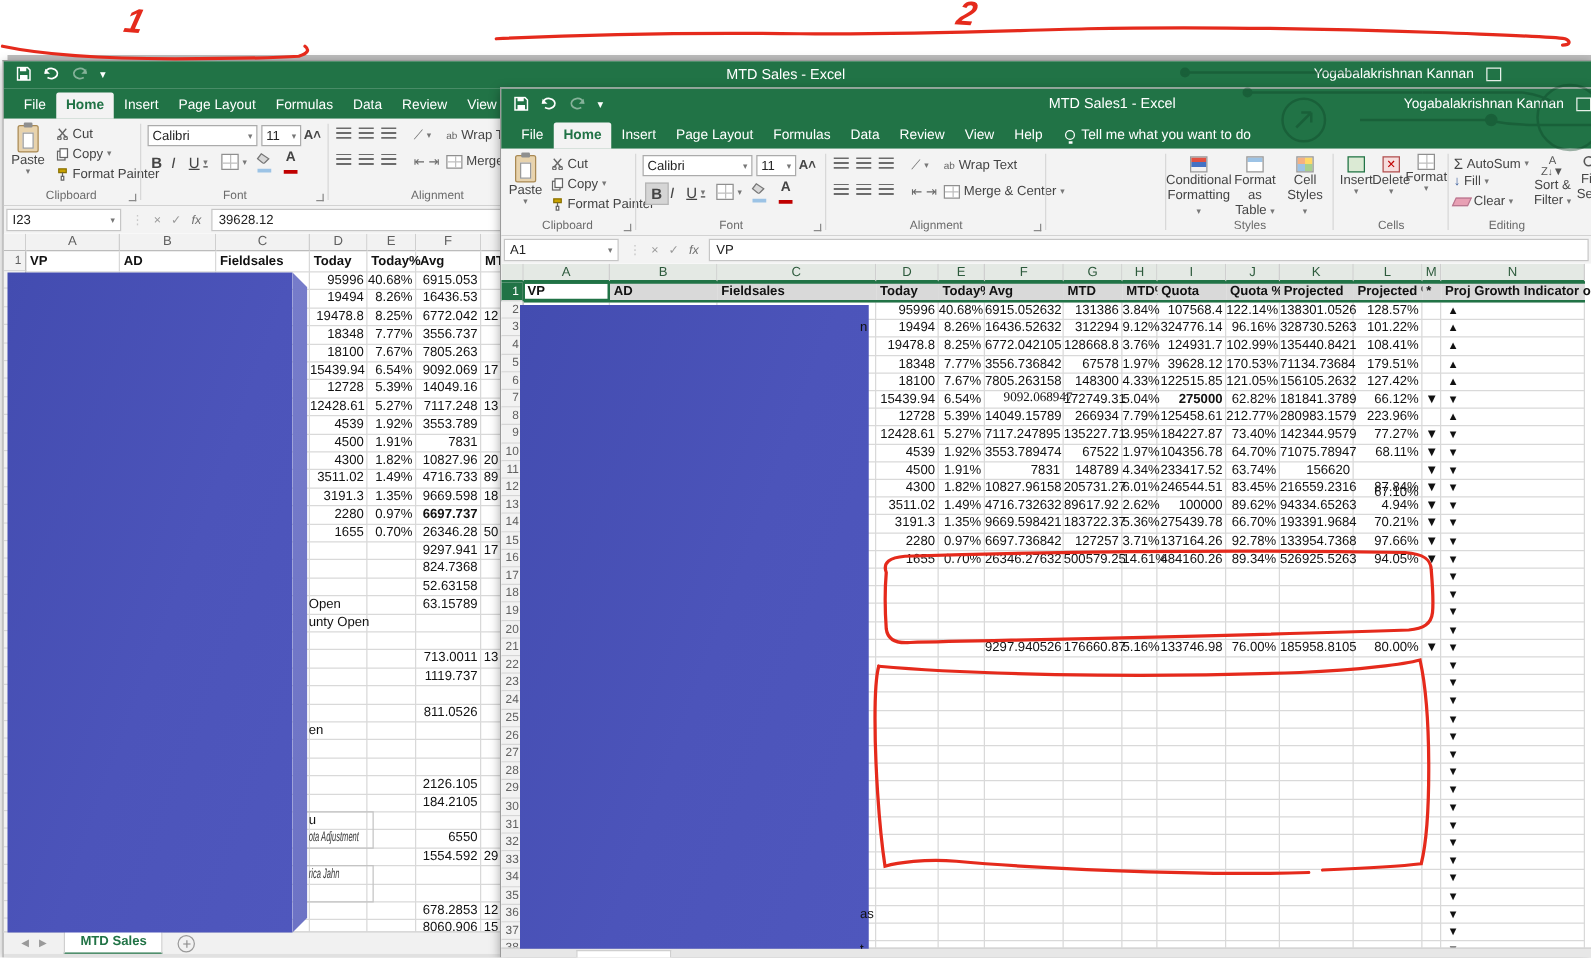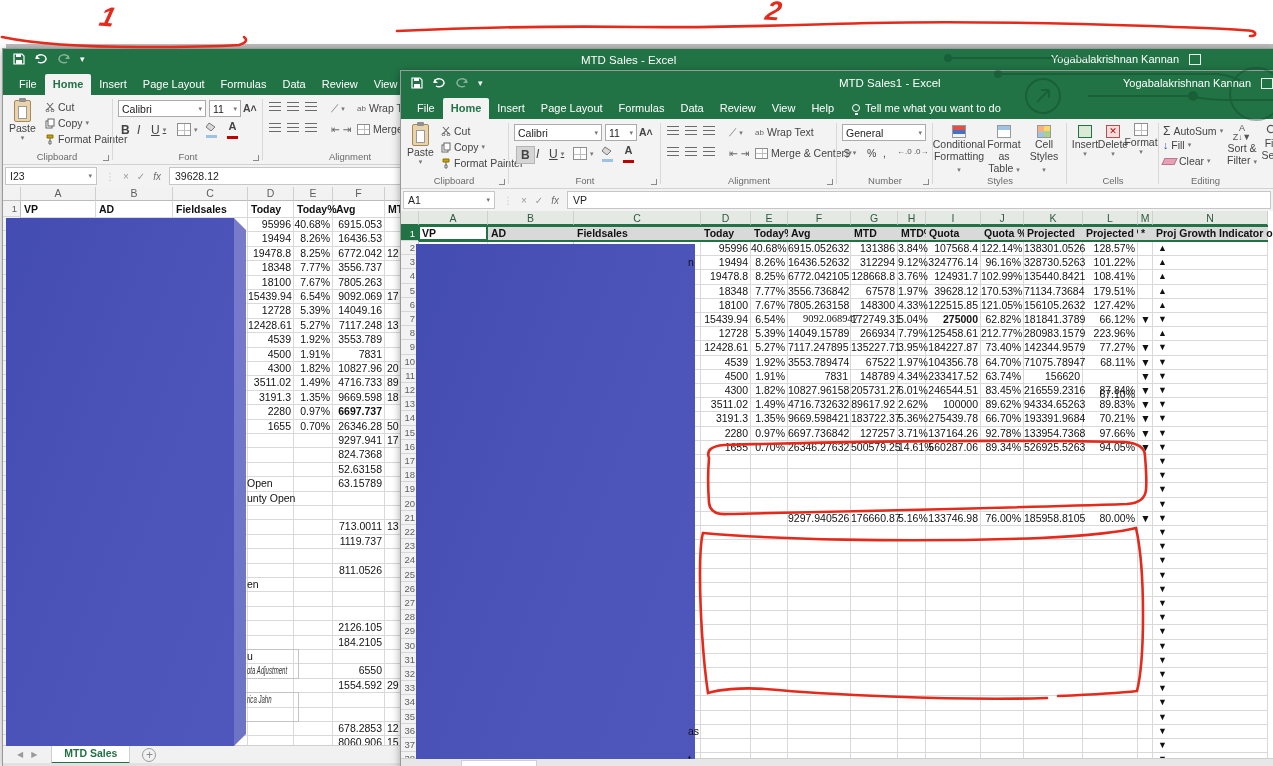--- a/index.html
+++ b/index.html
@@ -567,39 +567,20 @@
       <div class="abs rbtn" style="left:92px;top:28px;">
           <span class="gridsq" style="width:13px;height:11px;"></span>
           <span>Merge &amp; Center</span>
           <span class="dd">▾</span>
         </div>
       <div class="rglabel">Alignment</div>
       <div class="launcher"></div>
     </div>
     <div class="rgsep" style="left:435px;"></div>
 
-    <div class="rgroup" style="left:438px;width:92px;">
-      <div class="abs combo" style="left:3px;top:5px;width:84px;height:17px;">
-          <span>General</span>
-          <span class="dd">▾</span>
-        </div>
-      <div class="abs rbtn" style="left:5px;top:28px;">
-          <span>$</span>
-          <span class="dd">▾</span>
-        </div>
-      <div class="abs rbtn" style="left:28px;top:28px;">
-          <span>%</span>
-        </div>
-      <div class="abs rbtn" style="left:44px;top:28px;">
-          <span>,</span>
-        </div>
-      <div class="abs rbtn" style="left:58px;top:28px;font-size:8px;color:#555;">←.0 .0→</div>
-      <div class="rglabel">Number</div>
-      <div class="launcher"></div>
-    </div>
     <div class="rgsep" style="left:531px;"></div>
 
     <div class="rgroup" style="left:534px;width:130px;">
       <div class="abs bigbtn" style="left:2px;top:6px;width:44px;">
         <span class="cfic"></span>
         <span>Conditional</span>
           <span><span>Formatting</span> <span class="dd">▾</span></span>
       </div>
       <div class="abs bigbtn" style="left:48px;top:6px;width:42px;">
         <span class="ftic"></span>
@@ -922,21 +903,21 @@
       <div class="cell" style="left: 737px; top: 172px; width: 15px; height: 14.2px; line-height: 14.2px; text-align: center;">▼</div>
       <div class="cell" style="left: 757px; top: 172px; height: 14.2px; line-height: 14.2px; font-size: 9px;">▼</div>
       <div class="cell num" style="left: 300px; top: 186.2px; width: 47px; height: 14.2px; line-height: 14.2px;">3511.02</div>
       <div class="cell num" style="left: 350px; top: 186.2px; width: 34px; height: 14.2px; line-height: 14.2px;">1.49%</div>
       <div class="cell num" style="left: 387px; top: 186.2px; width: 60px; height: 14.2px; line-height: 14.2px;">4716.732632</div>
       <div class="cell num" style="left: 450px; top: 186.2px; width: 44px; height: 14.2px; line-height: 14.2px;">89617.92</div>
       <div class="cell num" style="left: 497px; top: 186.2px; width: 25px; height: 14.2px; line-height: 14.2px;">2.62%</div>
       <div class="cell num" style="left: 525px; top: 186.2px; width: 52px; height: 14.2px; line-height: 14.2px;">100000</div>
       <div class="cell num" style="left: 580px; top: 186.2px; width: 40px; height: 14.2px; line-height: 14.2px;">89.62%</div>
       <div class="cell num" style="left: 623px; top: 186.2px; width: 56px; height: 14.2px; line-height: 14.2px;">94334.65263</div>
-      <div class="cell num" style="left: 682px; top: 186.2px; width: 52px; height: 14.2px; line-height: 14.2px;">89.83%</div>
+      <div class="cell num" style="left: 682px; top: 186.2px; width: 52px; height: 14.2px; line-height: 14.2px;">4.94%</div>
       <div class="cell" style="left: 737px; top: 186.2px; width: 15px; height: 14.2px; line-height: 14.2px; text-align: center;">▼</div>
       <div class="cell" style="left: 757px; top: 186.2px; height: 14.2px; line-height: 14.2px; font-size: 9px;">▼</div>
       <div class="cell num" style="left: 300px; top: 200.4px; width: 47px; height: 14.2px; line-height: 14.2px;">3191.3</div>
       <div class="cell num" style="left: 350px; top: 200.4px; width: 34px; height: 14.2px; line-height: 14.2px;">1.35%</div>
       <div class="cell num" style="left: 387px; top: 200.4px; width: 60px; height: 14.2px; line-height: 14.2px;">9669.598421</div>
       <div class="cell num" style="left: 450px; top: 200.4px; width: 44px; height: 14.2px; line-height: 14.2px;">183722.37</div>
       <div class="cell num" style="left: 497px; top: 200.4px; width: 25px; height: 14.2px; line-height: 14.2px;">5.36%</div>
       <div class="cell num" style="left: 525px; top: 200.4px; width: 52px; height: 14.2px; line-height: 14.2px;">275439.78</div>
       <div class="cell num" style="left: 580px; top: 200.4px; width: 40px; height: 14.2px; line-height: 14.2px;">66.70%</div>
       <div class="cell num" style="left: 623px; top: 200.4px; width: 56px; height: 14.2px; line-height: 14.2px;">193391.9684</div>
@@ -952,21 +933,21 @@
       <div class="cell num" style="left: 580px; top: 214.6px; width: 40px; height: 14.2px; line-height: 14.2px;">92.78%</div>
       <div class="cell num" style="left: 623px; top: 214.6px; width: 56px; height: 14.2px; line-height: 14.2px;">133954.7368</div>
       <div class="cell num" style="left: 682px; top: 214.6px; width: 52px; height: 14.2px; line-height: 14.2px;">97.66%</div>
       <div class="cell" style="left: 737px; top: 214.6px; width: 15px; height: 14.2px; line-height: 14.2px; text-align: center;">▼</div>
       <div class="cell" style="left: 757px; top: 214.6px; height: 14.2px; line-height: 14.2px; font-size: 9px;">▼</div>
       <div class="cell num" style="left: 300px; top: 228.8px; width: 47px; height: 14.2px; line-height: 14.2px;">1655</div>
       <div class="cell num" style="left: 350px; top: 228.8px; width: 34px; height: 14.2px; line-height: 14.2px;">0.70%</div>
       <div class="cell num" style="left: 387px; top: 228.8px; width: 60px; height: 14.2px; line-height: 14.2px;">26346.27632</div>
       <div class="cell num" style="left: 450px; top: 228.8px; width: 44px; height: 14.2px; line-height: 14.2px;">500579.25</div>
       <div class="cell num" style="left: 497px; top: 228.8px; width: 25px; height: 14.2px; line-height: 14.2px;">14.61%</div>
-      <div class="cell num" style="left: 525px; top: 228.8px; width: 52px; height: 14.2px; line-height: 14.2px;">560287.06</div>
+      <div class="cell num" style="left: 525px; top: 228.8px; width: 52px; height: 14.2px; line-height: 14.2px;">484160.26</div>
       <div class="cell num" style="left: 580px; top: 228.8px; width: 40px; height: 14.2px; line-height: 14.2px;">89.34%</div>
       <div class="cell num" style="left: 623px; top: 228.8px; width: 56px; height: 14.2px; line-height: 14.2px;">526925.5263</div>
       <div class="cell num" style="left: 682px; top: 228.8px; width: 52px; height: 14.2px; line-height: 14.2px;">94.05%</div>
       <div class="cell" style="left: 737px; top: 228.8px; width: 15px; height: 14.2px; line-height: 14.2px; text-align: center;">▼</div>
       <div class="cell" style="left: 757px; top: 228.8px; height: 14.2px; line-height: 14.2px; font-size: 9px;">▼</div>
       <div class="cell" style="left: 757px; top: 243px; height: 14.2px; line-height: 14.2px; font-size: 9px;">▼</div>
       <div class="cell" style="left: 757px; top: 257.2px; height: 14.2px; line-height: 14.2px; font-size: 9px;">▼</div>
       <div class="cell" style="left: 757px; top: 271.4px; height: 14.2px; line-height: 14.2px; font-size: 9px;">▼</div>
       <div class="cell" style="left: 757px; top: 285.6px; height: 14.2px; line-height: 14.2px; font-size: 9px;">▼</div>
       <div class="cell num" style="left: 387px; top: 299.8px; width: 60px; height: 14.2px; line-height: 14.2px;">9297.940526</div>

